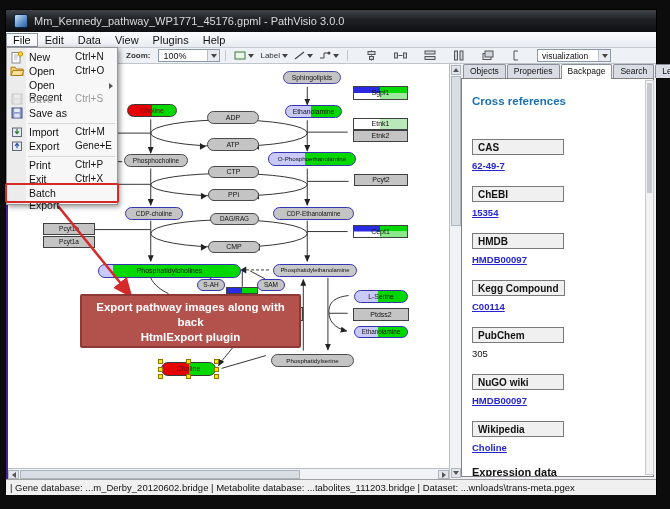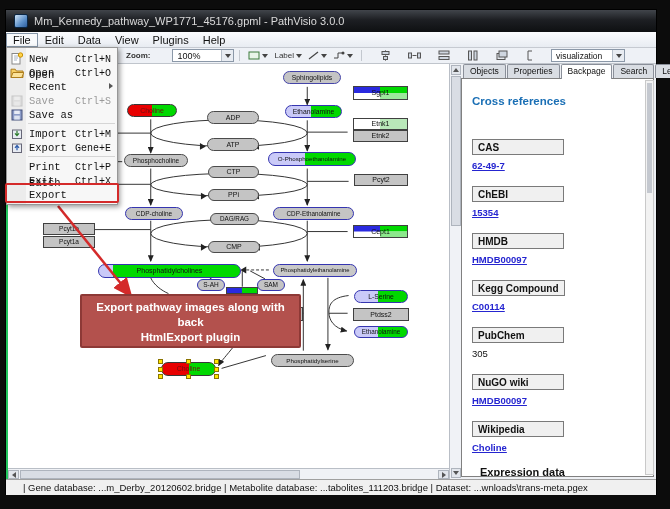--- a/index.html
+++ b/index.html
@@ -1,17 +1,17 @@
 <!DOCTYPE html>
 <html><head>
 <meta charset="utf-8">
 <style>
   html,body{margin:0;padding:0;}
   body{width:670px;height:509px;position:relative;background:#0c0c0c;font-family:"Liberation Sans",sans-serif;overflow:hidden;}
-  #window{position:absolute;left:5px;top:9px;width:652px;height:486px;background:#22c55e;border:1px solid #000;box-sizing:border-box;}
+  #window{position:absolute;left:5px;top:9px;width:652px;height:486px;background:#4c1d95;border:1px solid #000;box-sizing:border-box;}
   
   #titlebar{position:absolute;left:0;top:0;width:100%;height:22px;background:linear-gradient(#41454b,#1d1f23 45%,#0e1012);display:flex;align-items:center;}
   #app-icon{width:12px;height:12px;margin:0 6px 0 8px;border-radius:2px;background:linear-gradient(135deg,#cfe3f5,#5b8fc9 60%,#2e5e9e);border:1px solid #0a2644;}
   #title-text{color:#dadada;font-size:11px;white-space:nowrap;}
   
   #menubar{position:absolute;left:0;top:22px;width:100%;height:16px;background:linear-gradient(#fbfcfe,#e8ecf2);border-bottom:1px solid #c6cad1;display:flex;align-items:center;font-size:11px;color:#111;box-sizing:border-box;}
   .mb-item{padding:19px 7px;cursor:default;}
   .mb-item.active{border:1px solid #8696a8;background:#f8fafc;padding:0 6px;}
   
   #toolbar{position:absolute;left:0;top:38px;width:100%;height:16px;background:#eef1f6;border-bottom:1px solid #c0c5cc;display:flex;align-items:center;box-sizing:border-box;font-size:8px;color:#333;}
@@ -40,29 +40,29 @@
   #sidebar{position:absolute;left:455px;top:54px;width:195px;height:415px;background:#eef0f4;}
   #tabs{position:absolute;left:2px;top:0;height:15px;display:flex;font-size:8.5px;color:#111;}
   .tab{padding:1px 6px 0;border:1px solid #8a8f99;border-bottom:none;background:#d9dde3;margin-right:1px;border-radius:2px 2px 0 0;height:14px;box-sizing:border-box;}
   .tab.active{background:#fff;height:15px;position:relative;z-index:2;}
   #side-content{position:absolute;left:0;top:14px;width:193px;height:399px;background:#fff;border:1px solid #808080;box-sizing:border-box;padding:16px 6px 0 10px;overflow:hidden;}
   #xref-heading{color:#1a6fb5;font-weight:bold;font-size:11.5px;margin-bottom:30px;}
   .xsec{margin-bottom:13px;width:160px;}
   .xsec-title{display:inline-block;min-width:80px;background:#f0f0f0;border:1px solid #7a7a7a;font-weight:bold;font-size:10px;color:#111;padding:2px 5px 1px;}
   .xsec-val{margin-top:5px;font-size:9.5px;font-weight:bold;}
   .xlink{color:#2525d0;text-decoration:underline;}
-  #expr-heading{font-weight:bold;font-size:11px;color:#111;margin-top:2px;margin-left:8px;}
+  #expr-heading{font-weight:bold;font-size:11px;color:#111;margin-top:2px;}
   #side-scroll{position:absolute;right:2px;top:16px;width:9px;height:395px;background:#f2f2f2;border:1px solid #c9c9c9;box-sizing:border-box;}
   #side-thumb{position:absolute;left:1px;top:2px;width:5px;height:110px;background:#c4c8cf;}
   
   #statusbar{position:absolute;left:0;top:469px;width:100%;height:16px;background:#f0f0f0;border-top:1px solid #a0a0a0;box-sizing:border-box;display:flex;align-items:center;}
-  #status-text{font-size:9.5px;color:#111;margin-left:17px;white-space:nowrap;}
+  #status-text{font-size:9.5px;color:#111;margin-left:4px;white-space:nowrap;}
   
   #file-menu{position:absolute;left:6px;top:47px;width:112px;height:158px;background:linear-gradient(to right,#ececec 0,#ececec 19px,#f7f7f7 19px);border:1px solid #979797;box-shadow:2px 2px 5px rgba(0,0,0,.4);z-index:8;box-sizing:border-box;padding-top:3px;}
-  .mi{height:14px;display:flex;align-items:flex-end;font-size:10.5px;color:#111;position:relative;font-family:Liberation Mono, monospace;}
+  .mi{height:14px;display:flex;align-items:flex-start;font-size:10.5px;color:#111;position:relative;}
   .mi .mi-icon{width:19px;display:flex;justify-content:center;}
   .mi .mi-label{margin-left:3px;flex:1;}
   .mi .mi-short{width:42px;font-size:10px;}
   .mi.disabled{color:#9a9a9a;}
   .mi-sep{height:1px;background:#d5d5d5;margin:2px 2px 2px 21px;}
   .mi .sub-arrow{position:absolute;right:4px;top:4px;}
   
   #ann-svg{position:absolute;left:0;top:0;z-index:5;pointer-events:none;}
   #batch-rect{position:absolute;left:5px;top:183px;width:114px;height:20px;border:2px solid #d42a2a;border-radius:2px;z-index:9;box-sizing:border-box;pointer-events:none;}
   #callout{position:absolute;left:80px;top:294px;width:221px;height:54px;background:#b3514d;border:2px solid #8d3936;border-radius:2px;z-index:6;box-sizing:border-box;color:#fff;font-weight:bold;font-size:11.5px;text-align:center;padding-top:4px;line-height:1.32;}
@@ -82,21 +82,21 @@
       <div class="mb-item active">File</div>
       <div class="mb-item">Edit</div>
       <div class="mb-item">Data</div>
       <div class="mb-item">View</div>
       <div class="mb-item">Plugins</div>
       <div class="mb-item">Help</div>
     </div>
 
   <div id="toolbar">
     <span style="margin-left:120px;font-weight:bold;">Zoom:</span>
-    <div class="combo" style="width:62px;margin-left:22px;">
+    <div class="combo" style="width:62px;margin-left:8px;">
       <span class="cv">100%</span>
       <span class="cb">
           <span class="tri-d"></span>
         </span>
     </div>
     <div class="tb-sep"></div>
     <div class="tb-btn">
       <svg width="12" height="9">
           <rect x="1" y="1" width="10" height="7" fill="#e8f5e8" stroke="#3a7a3a"></rect>
         </svg>

